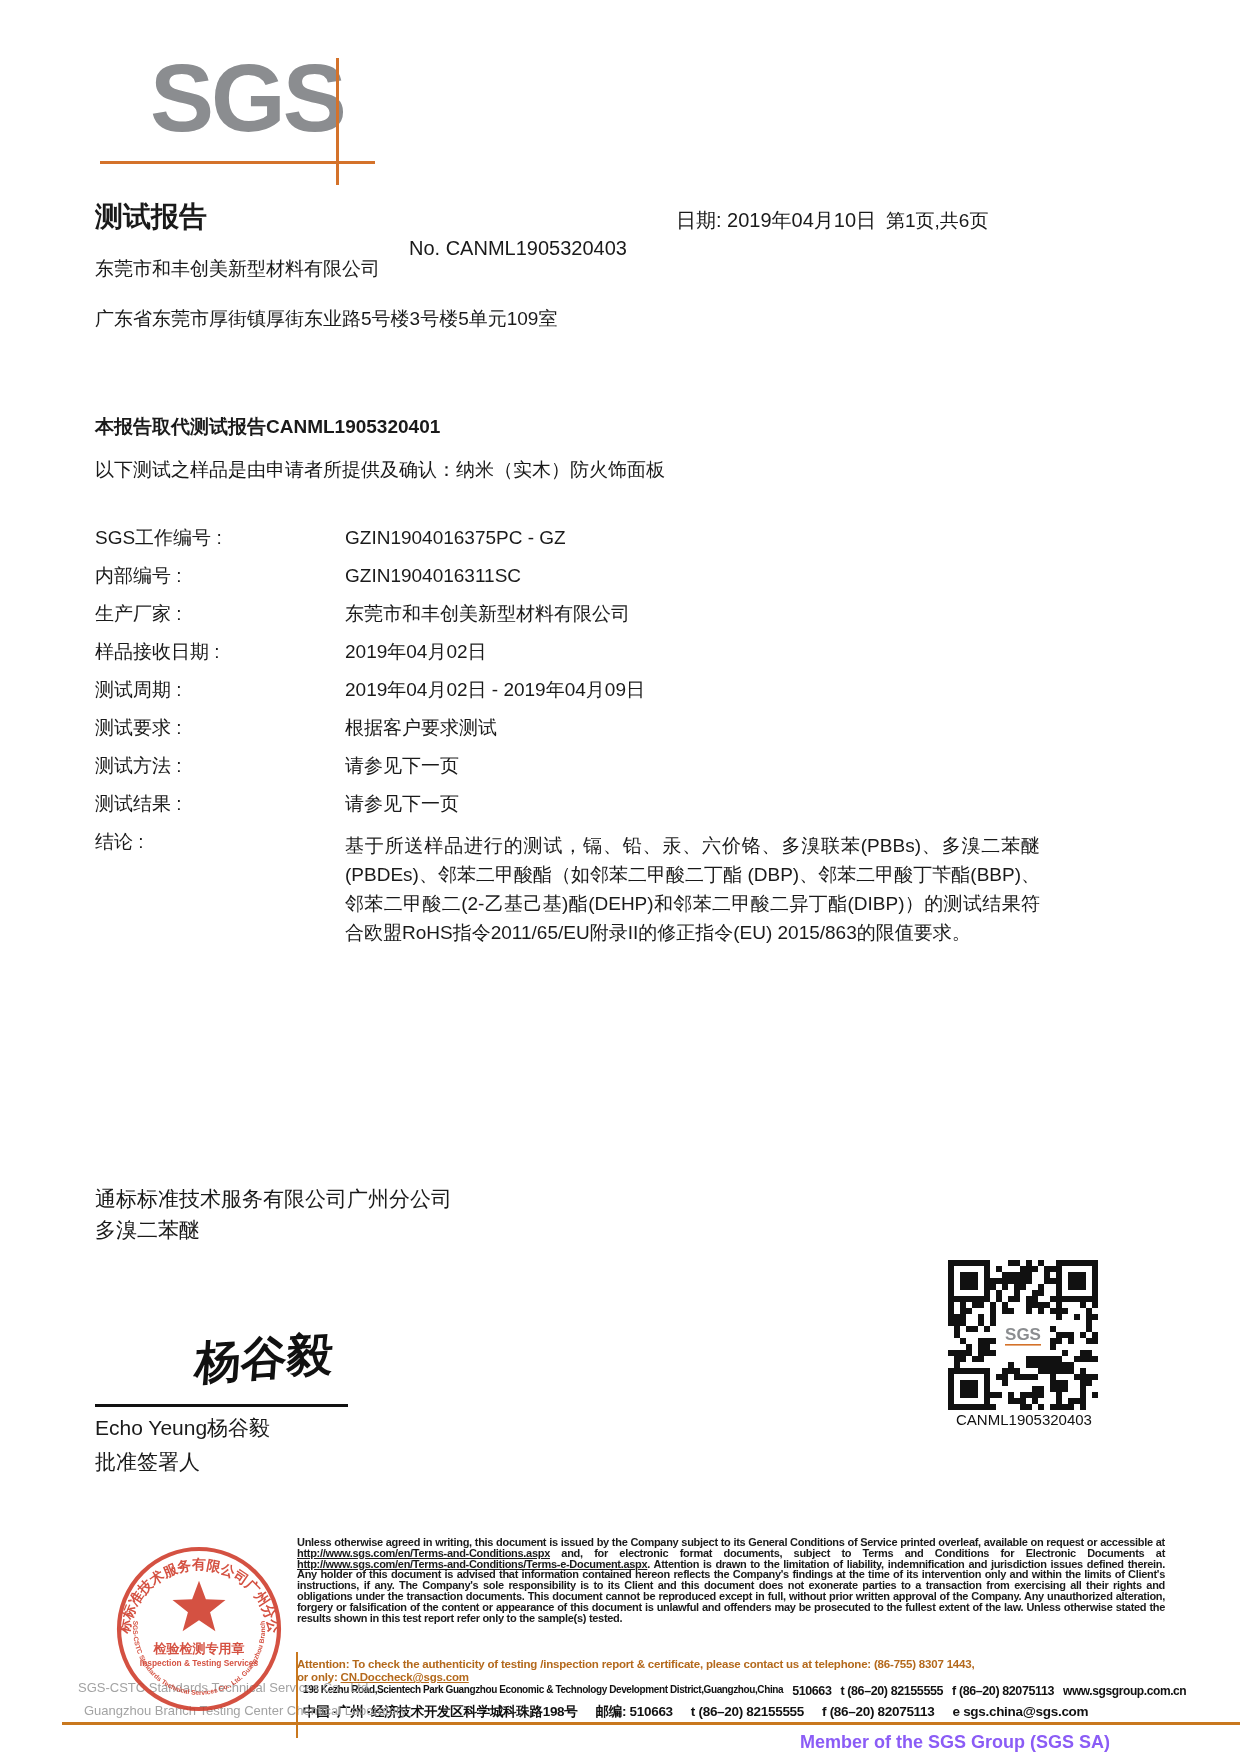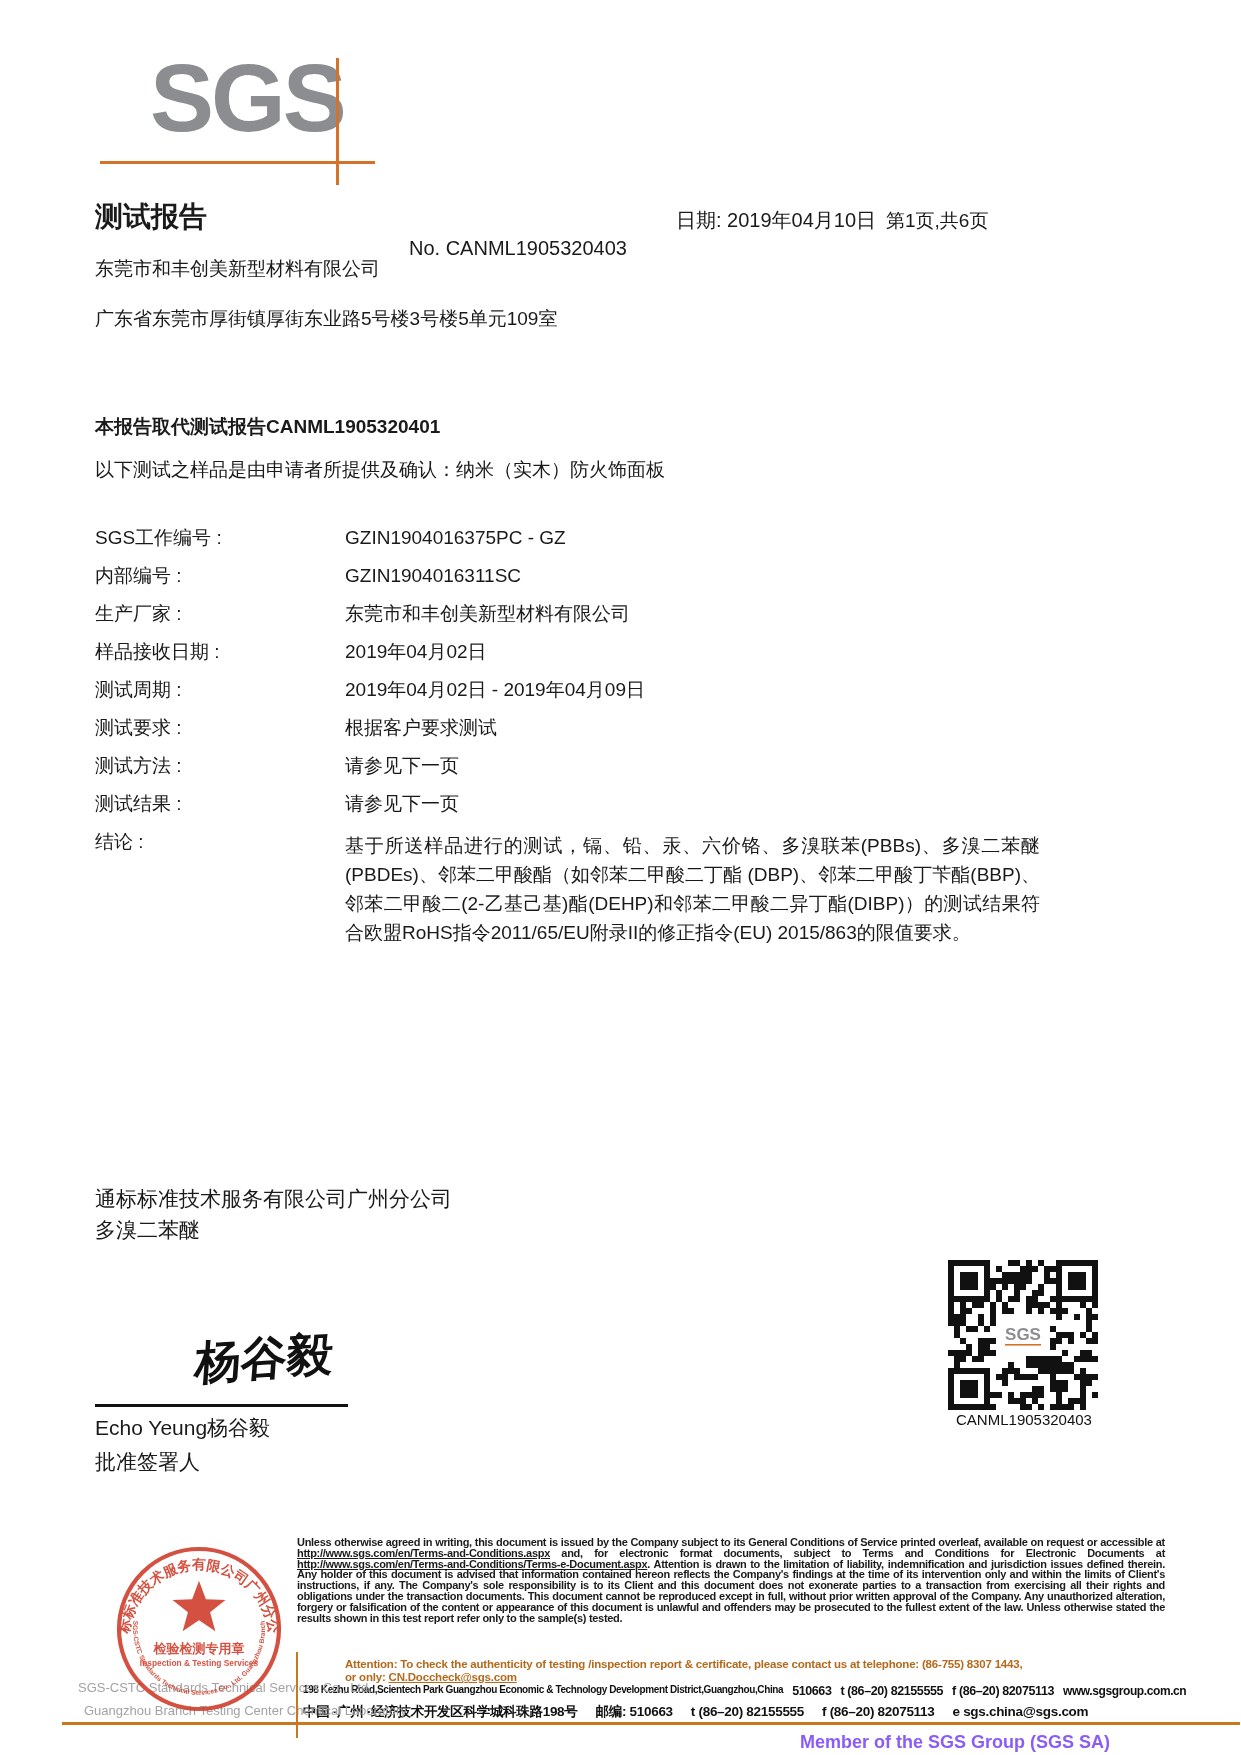--- a/index.html
+++ b/index.html
@@ -49,21 +49,21 @@
   .lab-line1{position:absolute;left:78px;top:1680px;font-size:13px;color:#a3a3a3;z-index:1;}
   .lab-line2{position:absolute;left:84px;top:1703px;font-size:13px;color:#a3a3a3;z-index:1;}
   .stamp{position:absolute;left:106px;top:1536px;width:186px;height:186px;opacity:0.88;z-index:2;}
   .legal{
     position:absolute;left:297px;top:1537px;width:868px;font-size:11px;line-height:10.8px;
     letter-spacing:-0.3px;font-weight:bold;color:#1b1b1b;text-align:justify;
   }
   .legal u{text-decoration:underline;}
   .attention{
     position:absolute;left:297px;top:1658px;width:868px;font-size:11.5px;line-height:13px;
-    font-weight:bold;color:#b4691c;letter-spacing:-0.2px;padding-left:48px;
+    font-weight:bold;color:#b4691c;letter-spacing:-0.2px;
   }
   .attention .email{text-decoration:underline;}
   .addr1{
     position:absolute;left:303px;top:1684px;width:862px;font-size:10px;font-weight:bold;
     letter-spacing:-0.4px;color:#111;display:flex;align-items:flex-start;gap:9px;white-space:nowrap;
   }
   .addr1 .big{font-size:12.5px;}
   .addr1 .site{font-size:12px;}
   .addr2{
     position:absolute;left:303px;top:1703px;width:862px;font-size:13.5px;font-weight:bold;

